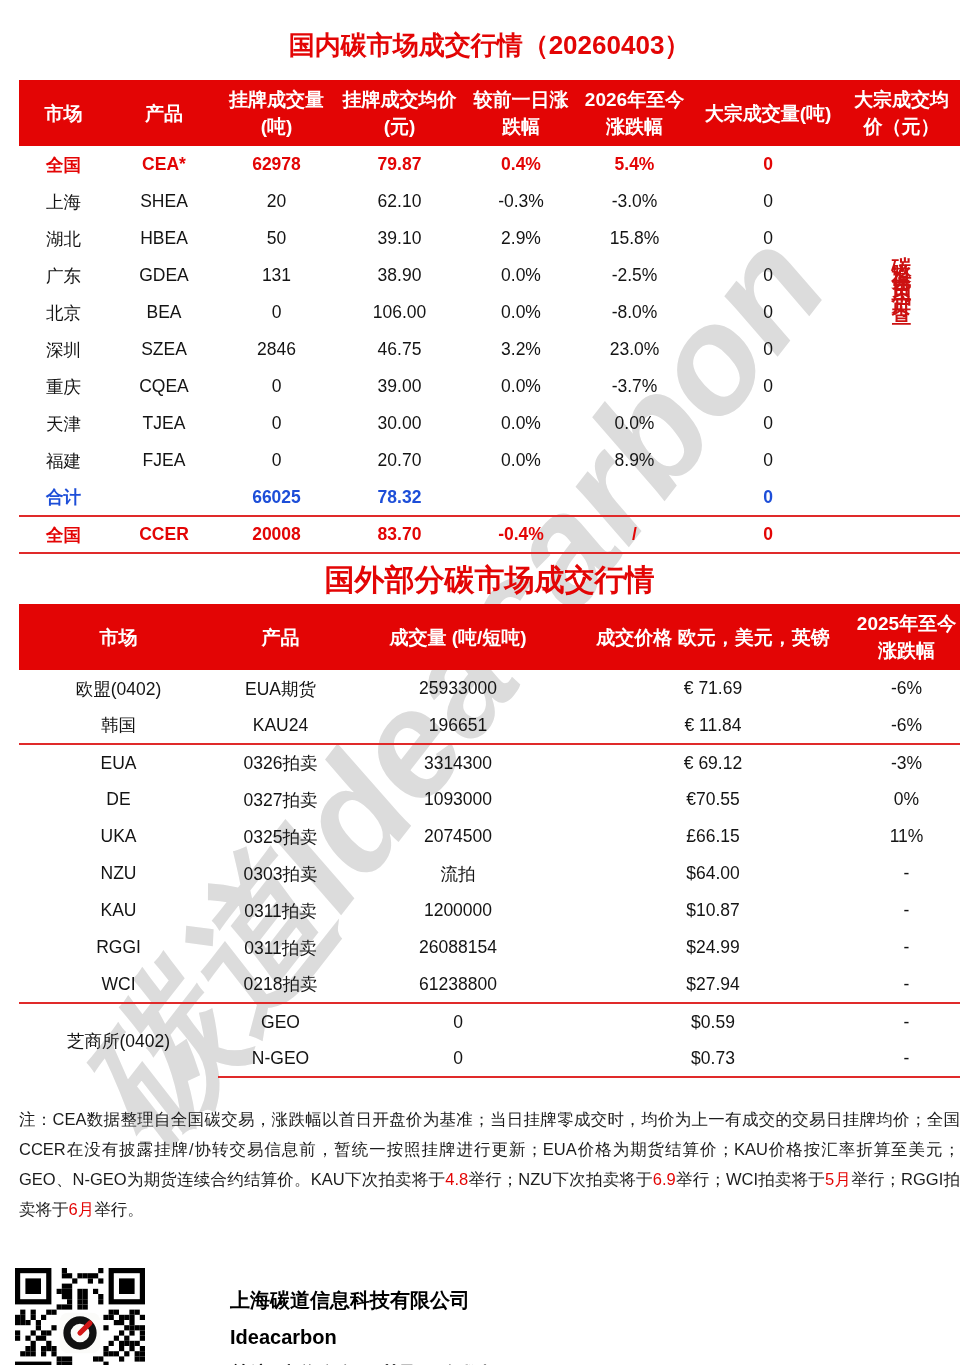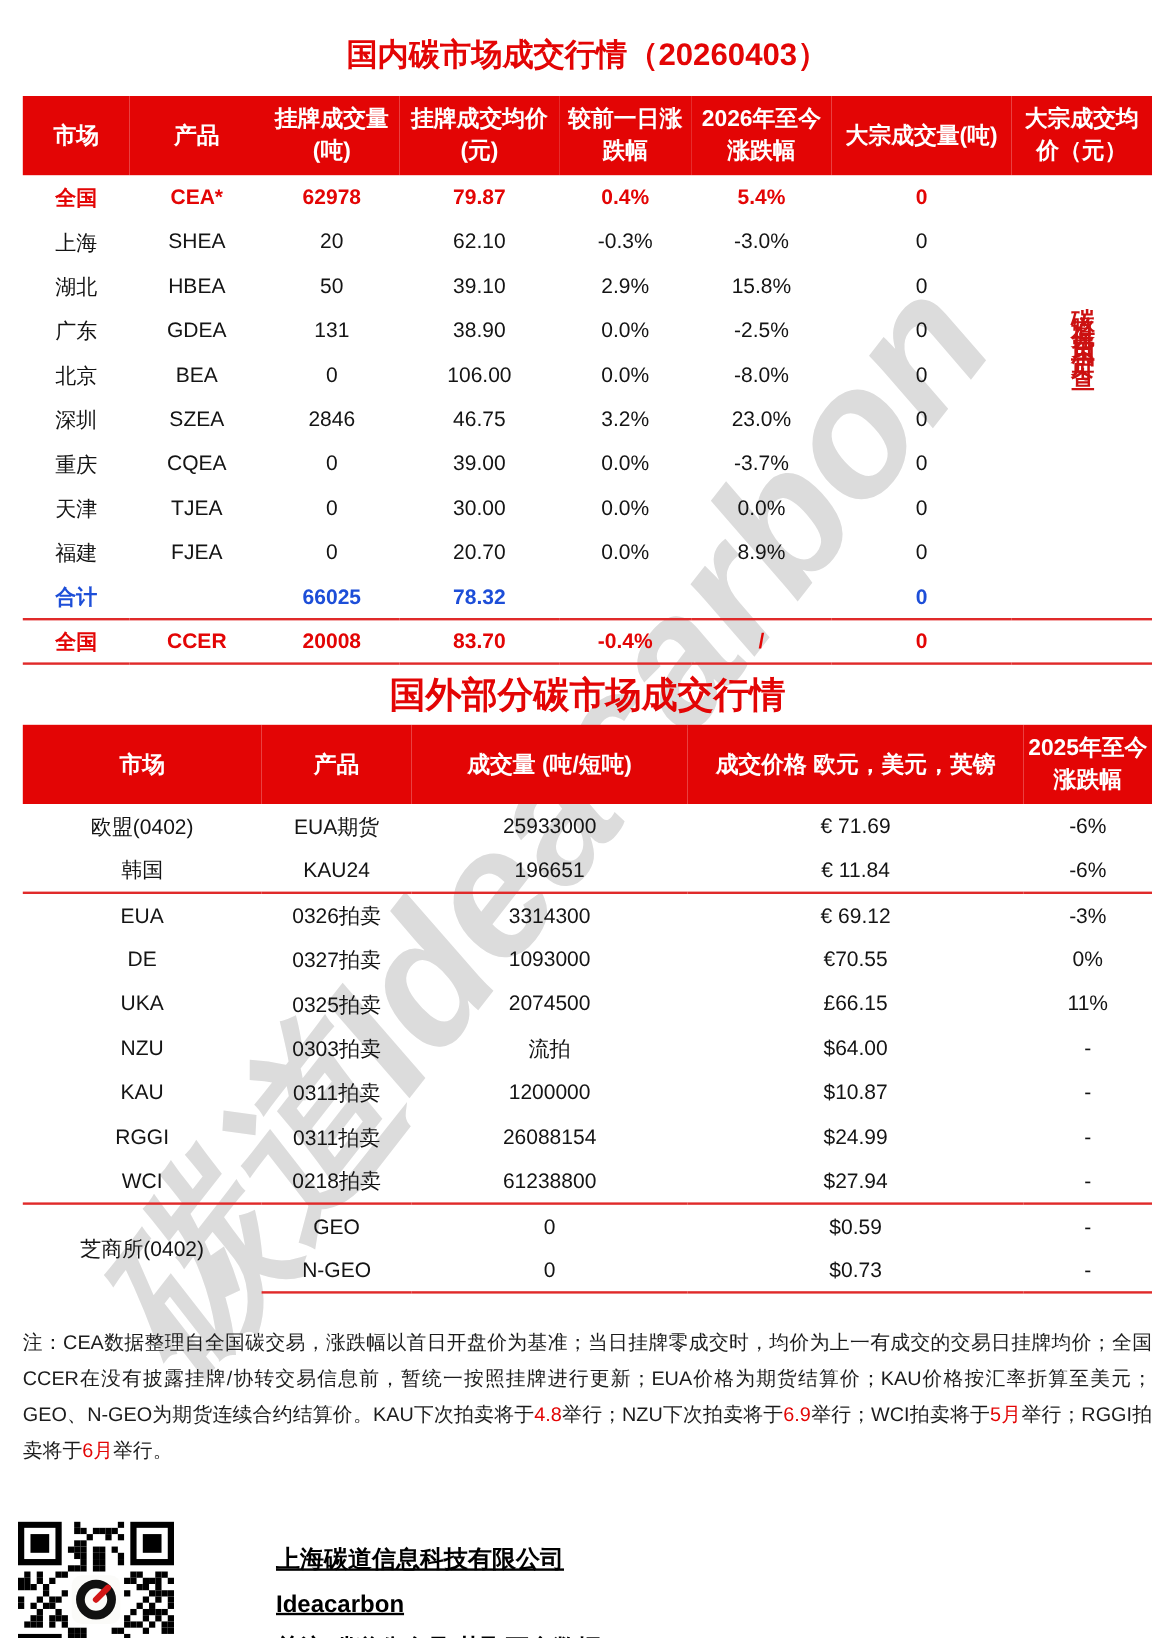--- a/index.html
+++ b/index.html
@@ -51,21 +51,21 @@
 
   .note{
     width:941px; margin:26px auto 0; font-size:16.5px; line-height:30px;
     color:#1c1c1c; text-align:justify;
   }
   .note .red{ color:var(--red); }
 
   .footer{ display:flex; padding:44px 0 0 15px; }
   .qr{ width:130px; height:130px; flex:0 0 130px; }
   .company{ margin-left:85px; padding-top:14px; }
-  .company div{ font-size:20px; font-weight:bold; line-height:37px; color:#000;text-decoration:underline; }
+  .company div{ font-size:20px; font-weight:bold; line-height:37px; color:#000; }
 </style>
 </head>
 <body>
 
 <div class="watermark">碳道Ideacarbon</div>
 
 <div class="content">
 
   <h1 class="sec-title" id="title-domestic">国内碳市场成交行情（20260403）</h1>
 

